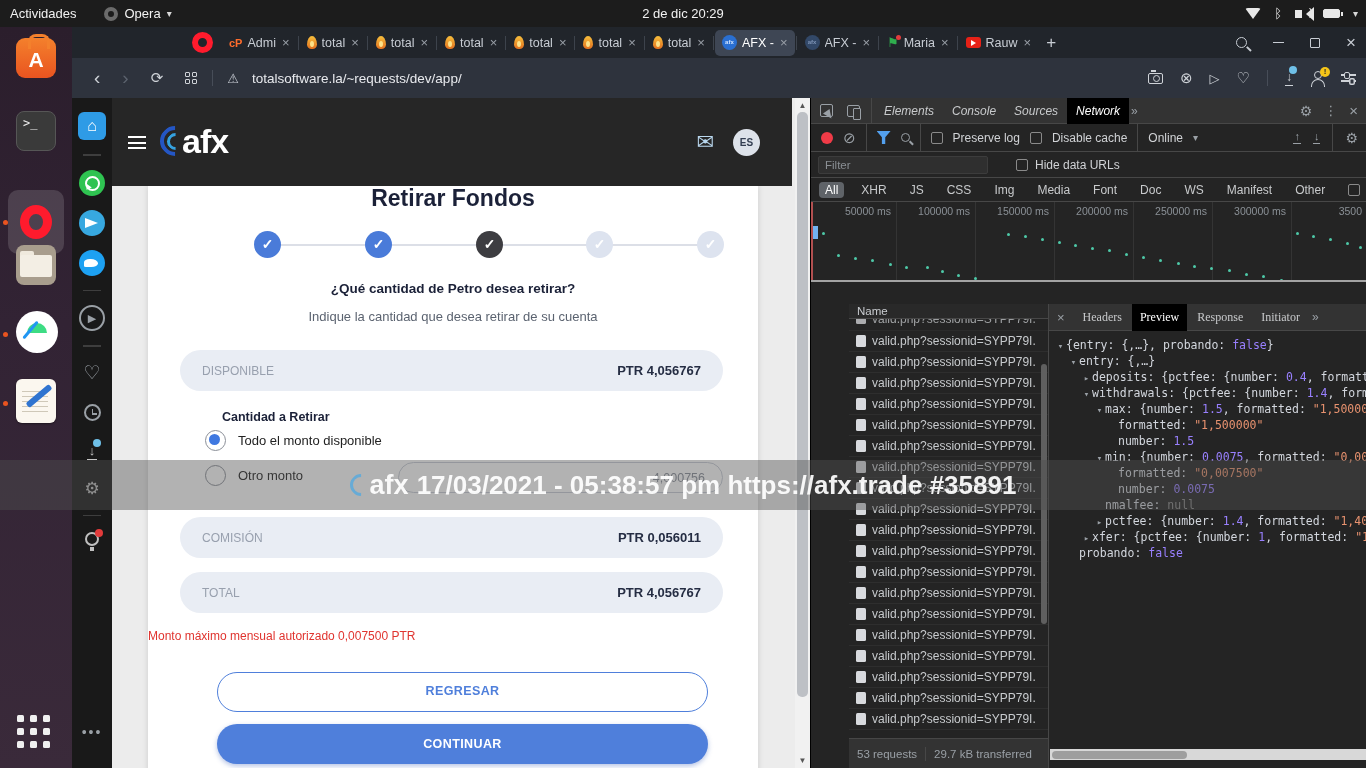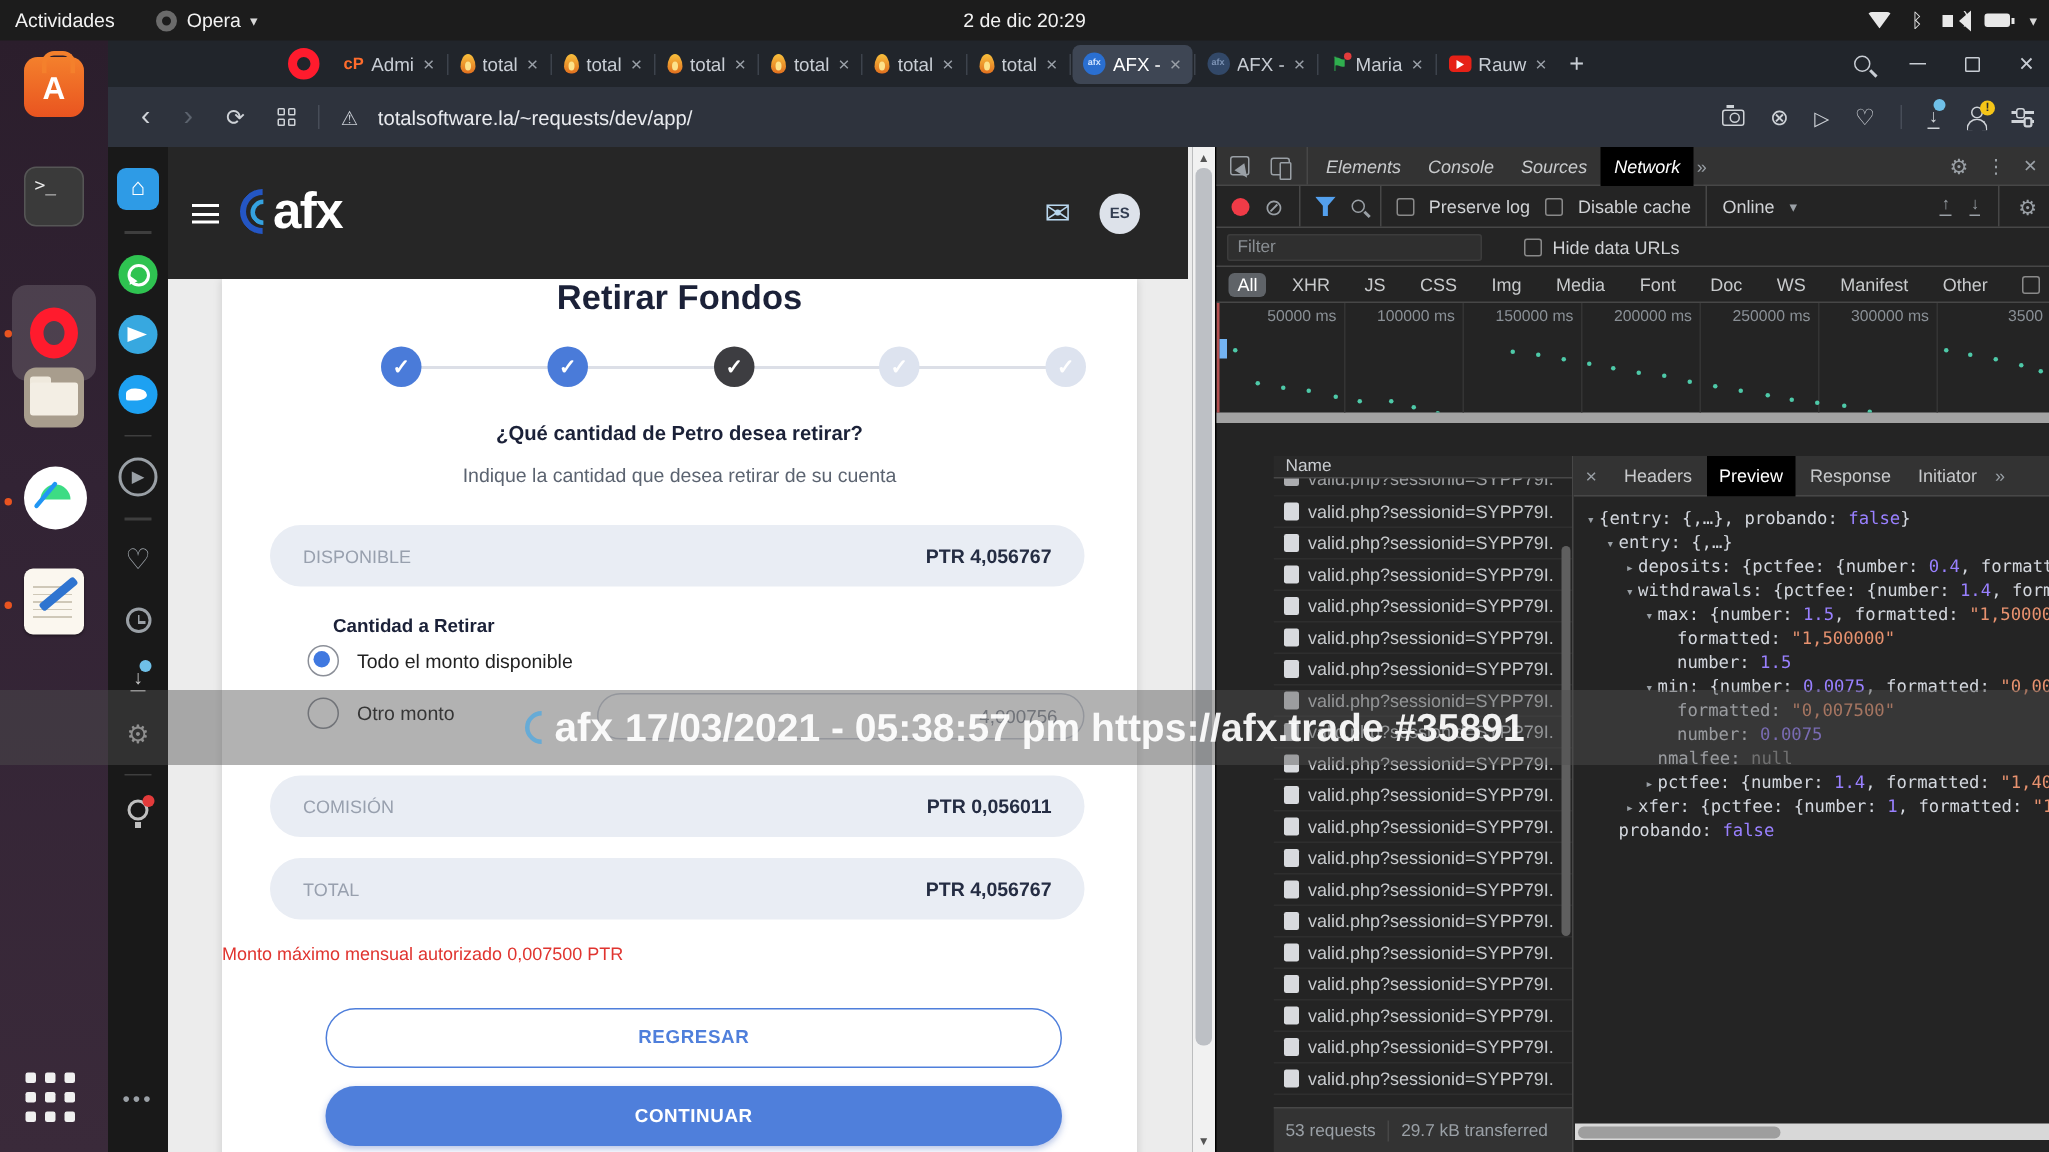--- a/index.html
+++ b/index.html
@@ -193,41 +193,41 @@
   .chk{width:12px;height:12px;border:1.4px solid #8a8a8a;border-radius:2px;background:transparent;flex:0 0 auto;}
   .dt-lab{color:#d0d2d5;}
   .ud{border-bottom:1.6px solid #9aa0a6;color:#9aa0a6;font-size:11px;line-height:11px;padding:0 1px 1px;}
   #dt-r2 .right{position:absolute;right:8px;display:flex;gap:12px;align-items:center;}
   #dt-r3{height:26px;}
   #dt-filter{width:170px;height:18px;margin-left:7px;background:#2f2f2f;border:1px solid #3c3c3c;color:#8a8f94;font-size:11.5px;line-height:17px;padding-left:6px;border-radius:2px;}
   #dt-r4{height:24px;gap:11px;}
   .pillf{padding:1px 6px;}
   .pillf.on{background:#5f6368;color:#fff;border-radius:4px;}
   #dt-r5{height:21px;gap:7px;}
-  #dt-timeline{position:relative;height:80px;border-bottom:7px solid #a3a3a3;overflow:hidden;background:#242424;}
+  #dt-timeline{position:relative;height:80px;border-bottom:2px solid #a3a3a3;overflow:hidden;background:#242424;}
   .tl-grid{position:absolute;top:0;width:1px;height:80px;background:#343434;}
   .tl-lab{position:absolute;top:3px;font-size:10.5px;color:#8a9096;transform:translateX(-100%);padding-right:5px;white-space:nowrap;}
   .tl-dot{position:absolute;width:3px;height:3px;border-radius:50%;background:#4ec9a8;}
   .tl-red{position:absolute;left:0;top:0;width:2px;height:80px;background:rgba(225,95,95,.75);}
   .tl-blue{position:absolute;left:2px;top:24px;width:5px;height:13px;background:#73b3f2;}
   #dt-main{position:absolute;left:0;top:206px;width:556px;height:464px;display:flex;margin-left:38px;}
   #dt-left{position:relative;width:200px;height:464px;border-right:1px solid #474747;overflow:hidden;}
   #name-h{height:15px;line-height:15px;background:#292929;border-bottom:1px solid #474747;padding-left:8px;font-size:11.5px;color:#cacdd1;}
   .req{height:21px;display:flex;align-items:center;padding-left:7px;border-bottom:1px solid #2e2e2e;gap:6px;white-space:nowrap;overflow:hidden;}
   .req .fic{width:10px;height:12px;background:#d8dade;border-radius:1.5px;flex:0 0 auto;}
   .req .rn{font-size:12px;color:#c7cacd;}
   .req.cut{height:12px;align-items:flex-start;opacity:.75;}
   .req.cut>*{transform:translateY(-7px);}
   #list-thumb{position:absolute;right:1px;top:60px;width:6px;height:260px;background:#5f5f5f;border-radius:3px;}
   #dt-status{position:absolute;left:0;bottom:0;width:200px;height:30px;background:#333;border-top:1px solid #474747;display:flex;align-items:center;gap:8px;padding-left:8px;font-size:11.5px;color:#9aa0a6;white-space:nowrap;overflow:hidden;}
   .st-sep{width:1px;height:14px;background:#474747;flex:0 0 auto;}
   #dt-right{position:relative;width:356px;height:464px;overflow:hidden;}
   #detail-tabs{height:27px;background:#333;border-bottom:1px solid #474747;display:flex;align-items:center;gap:2px;}
   #detail-tabs .dx{color:#9aa0a6;font-size:13px;padding:0 8px;}
-  .det-tab{padding:5px 8px;height:27px;line-height:17px;}
+  .det-tab{padding:5px 8px;height:27px;line-height:17px;font-family:Liberation Serif, serif;}
   .det-tab.on{background:#000;color:#fff;}
   #tree{position:absolute;left:0;top:33px;width:356px;font-family:"DejaVu Sans Mono",monospace;font-size:11.5px;line-height:16px;white-space:nowrap;overflow:hidden;}
   .tln{height:16px;overflow:hidden;}
   .tw{display:inline-block;width:11px;color:#9aa0a6;font-size:9px;text-align:center;}
   .tk{color:#d3d7de;} .tp{color:#d3d7de;} .tn{color:#9980ff;} .tb{color:#9980ff;} .ts{color:#e8926f;} .tu{color:#8a8a8a;}
   #h-scroll{position:absolute;right:0;bottom:8px;width:355px;height:11px;background:#d8d8d8;}
   #h-thumb{position:absolute;left:2px;top:1.5px;width:135px;height:8px;background:#9e9e9e;border-radius:4px;}
 
   
   #watermark{position:absolute;left:0;top:460px;width:1366px;height:50px;background:rgba(80,80,80,.44);z-index:50;display:flex;align-items:center;justify-content:center;pointer-events:none;}

